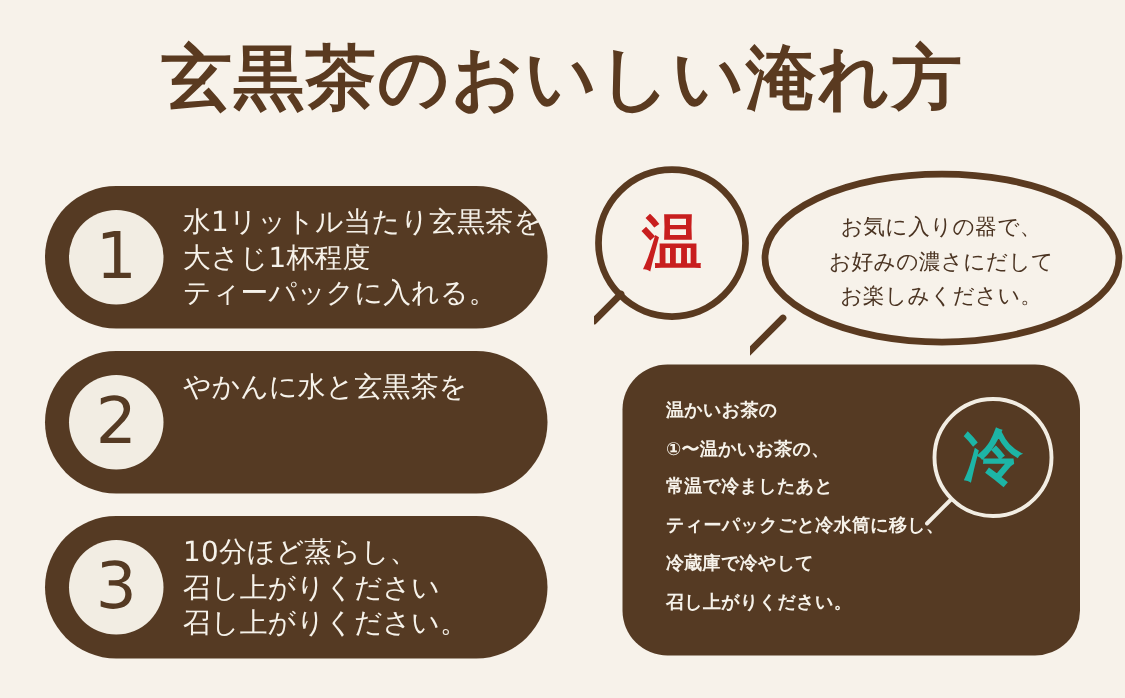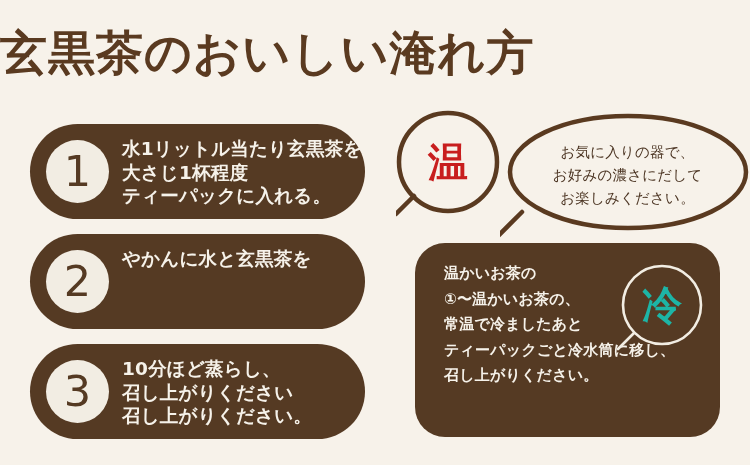--- a/index.html
+++ b/index.html
@@ -20,20 +20,21 @@
     height: 465px;
     background: #F7F2EA;
   }
 
   
   #title {
     position: absolute;
     left: 0;
     top: 24px;
     width: 750px;
+    text-align: center;
     font-size: 47px;
     line-height: 58px;
     letter-spacing: 1px;
     color: #5A3A20;
     font-weight: 600;
     white-space: nowrap;
   }
 
   
   .step-pill {
@@ -66,21 +67,21 @@
   }
 
   .step-lines {
     position: absolute;
     left: 92px;
     top: 13px;
     right: 10px;
     color: #F6F2EA;
     font-size: 18.5px;
     line-height: 23.5px;
-    font-weight: 700;
+    font-weight: 400;
     letter-spacing: 0.2px;
   }
   .step-lines div { white-space: nowrap; }
 
   
   #hot-magnifier {
     position: absolute;
     left: 396px;
     top: 110px;
     width: 120px;
@@ -128,21 +129,21 @@
     width: 305px;
     height: 194px;
     background: #553A23;
     border-radius: 30px;
   }
   #cold-text {
     position: absolute;
     left: 29px;
     top: 18px;
     color: #F6F2EA;
-    font-size: 15px;
+    font-size: 12px;
     line-height: 25.5px;
     font-weight: 600;
     letter-spacing: 0.2px;
   }
   #cold-text div { white-space: nowrap; }
 
   #cold-magnifier {
     position: absolute;
     left: 186px;
     top: 11px;
@@ -214,20 +215,21 @@
       <div>お楽しみください。</div>
     </div>
   </div>
 
   <div id="cold-box">
     <div id="cold-text">
       <div>温かいお茶の</div>
       <div>①〜温かいお茶の、</div>
       <div>常温で冷ましたあと</div>
       <div>ティーパックごと冷水筒に移し、</div>
+      <div>冷蔵庫で冷やして</div>
       <div>召し上がりください。</div>
     </div>
     <div id="cold-magnifier">
       <svg width="112" height="112" viewBox="0 0 112 112">
         <circle cx="61" cy="51" r="39" fill="none" stroke="#F2EDE3" stroke-width="2.6"></circle>
         <line x1="33" y1="79" x2="17" y2="95" stroke="#F2EDE3" stroke-width="2.6" stroke-linecap="round"></line>
       </svg>
       <div class="glyph">冷</div>
     </div>
   </div>

